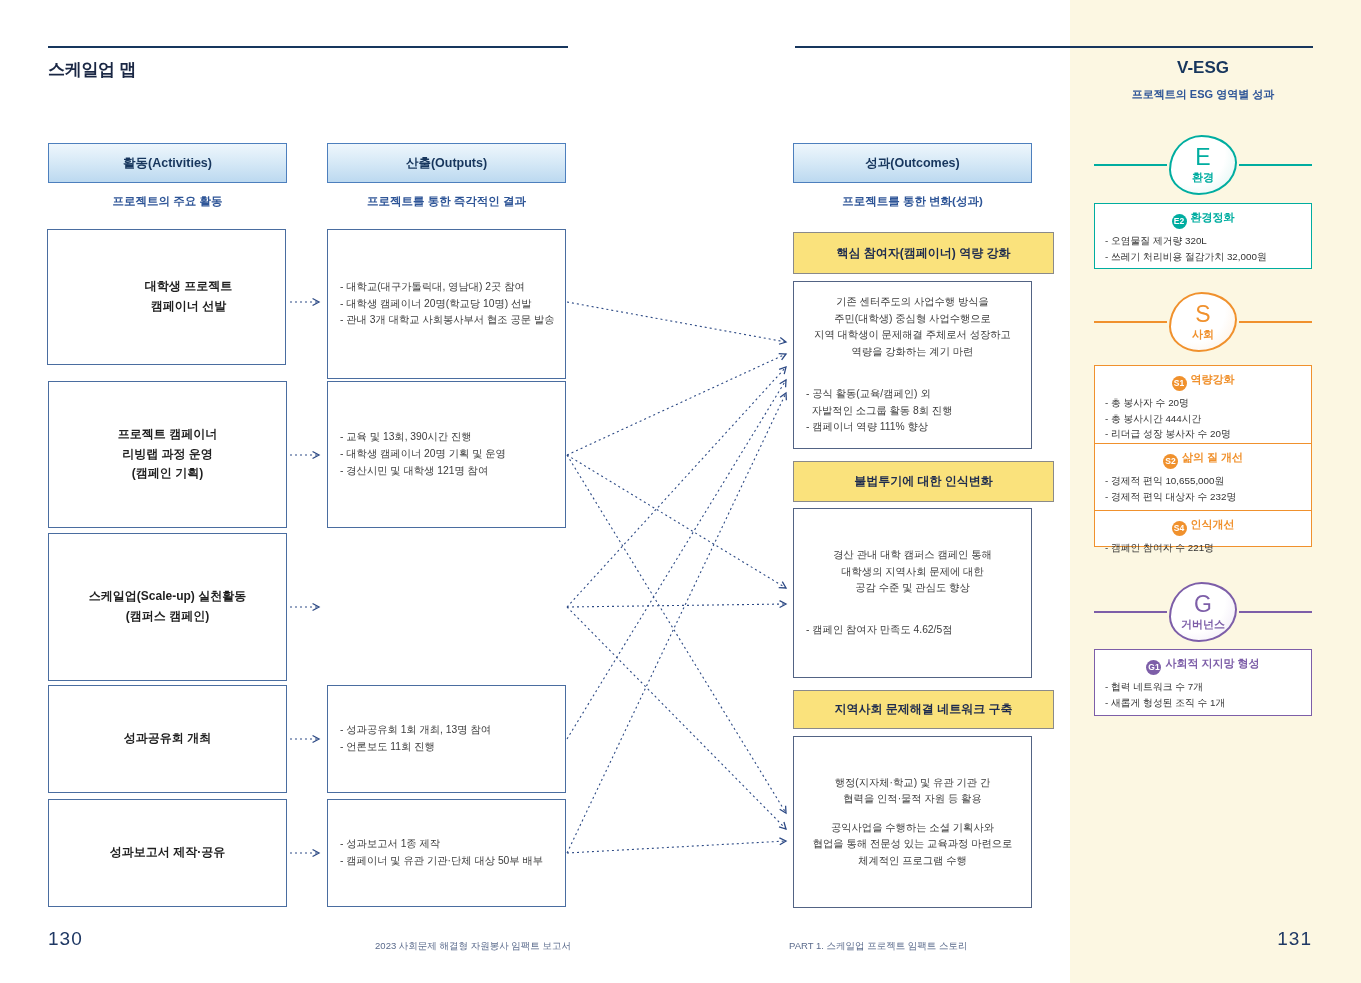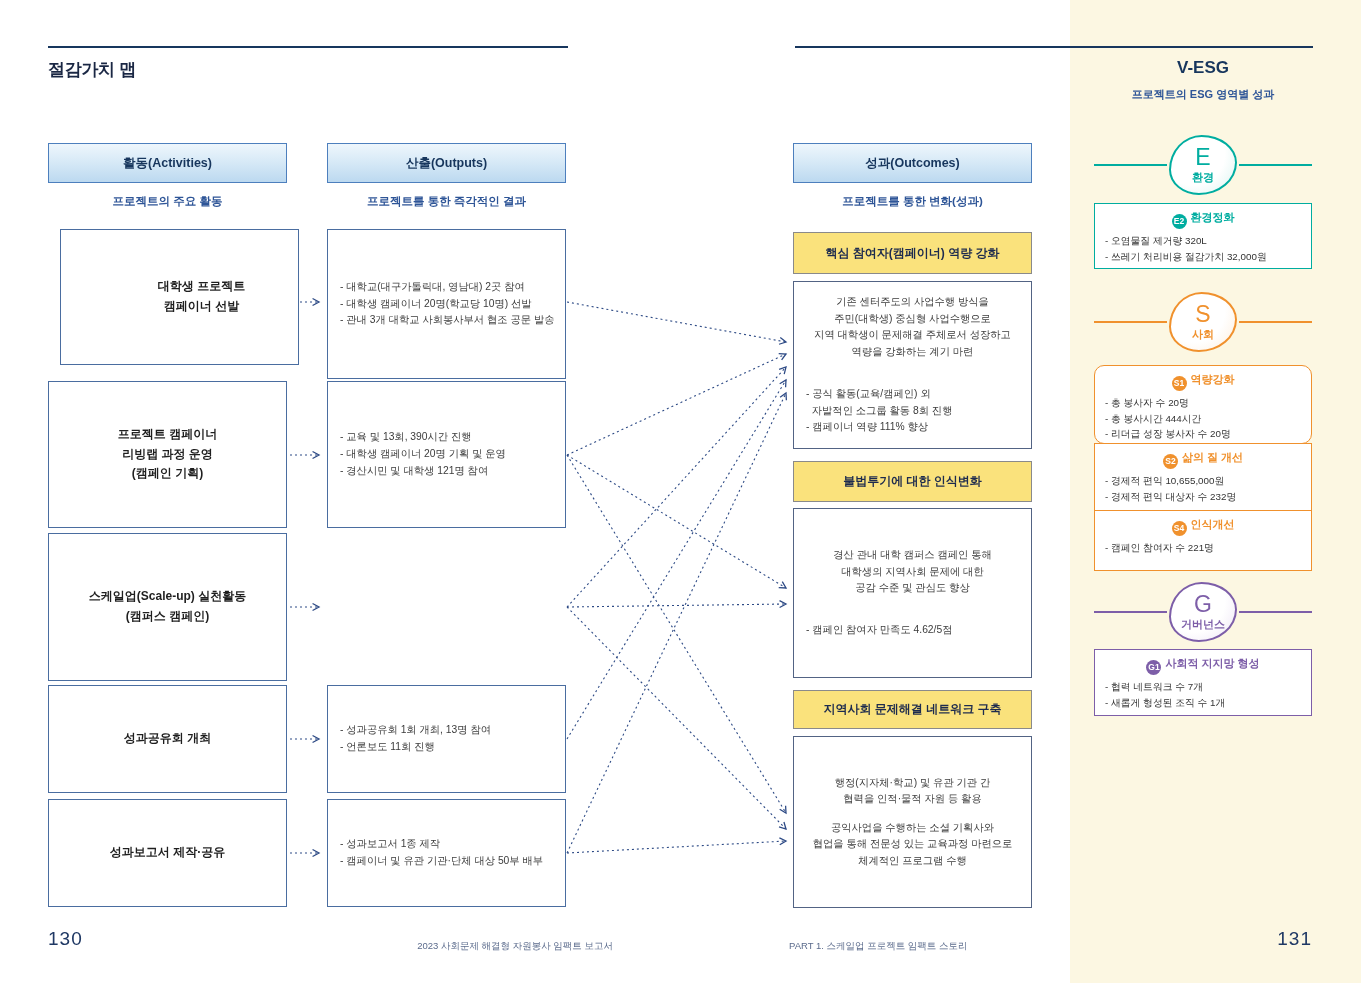--- a/index.html
+++ b/index.html
@@ -21,21 +21,21 @@
     position:absolute; width:239px; border:1px solid #4a6da0; background:#fff;
     display:flex; align-items:center; justify-content:center; text-align:center;
     font-size:12px; font-weight:bold; color:#1f1f1f; line-height:1.65; white-space:pre-line;
   }
   .obox {
     position:absolute; width:239px; border:1px solid #4a6da0; background:#fff;
     display:flex; align-items:center; padding:6px 6px 6px 12px;
     font-size:10.3px; color:#3b3b3b; line-height:1.62; white-space:pre-wrap;
   }
   .oc-title {
-    position:absolute; width:239px; display:flex; align-items:center; justify-content:center;
+    position:absolute; width:261px; display:flex; align-items:center; justify-content:center;
     background:#FAE27C; border:1px solid #8a8a8a; font-size:12px; font-weight:bold; color:#1d2b4e;
   }
   .oc-box {
     position:absolute; width:239px; border:1px solid #526384; background:#fff;
     display:flex; flex-direction:column; justify-content:center; padding:14px 12px;
     font-size:10.3px; color:#3b3b3b; line-height:1.6;
   }
   .oc-para { text-align:center; white-space:pre-line; }
   .oc-para + .oc-para { margin-top:12px; }
   .oc-bullets { margin-top:26px; text-align:left; white-space:pre-wrap; }
@@ -71,21 +71,21 @@
 </head>
 <body>
 
 <div class="page">
 
   <div class="esg-bg"></div>
 
   <div class="rule" style="left:48px; top:46px; width:520px;"></div>
   <div class="rule" style="left:795px; top:46px; width:518px;"></div>
 
-  <div class="page-title">절감가치 맵</div>
+  <div class="page-title">스케일업 맵</div>
 
   <svg class="flow-svg" width="1070" height="983" viewBox="0 0 1070 983">
     <defs>
       <marker id="ah" viewBox="0 0 10 10" refX="8" refY="5" markerWidth="9" markerHeight="9" orient="auto">
         <path d="M1.5,1.5 L8,5 L1.5,8.5" fill="none" stroke="#2d4a85" stroke-width="1.3"></path>
       </marker>
     </defs>
     <g stroke="#2d4a85" stroke-width="1.1" stroke-dasharray="2 3" fill="none">
       <line x1="290" y1="302" x2="319" y2="302" marker-end="url(#ah)"></line>
       <line x1="290" y1="455" x2="319" y2="455" marker-end="url(#ah)"></line>
@@ -106,21 +106,21 @@
   </svg>
 
   <div class="col-head" style="left:327px; top:143px;">산출(Outputs)</div>
   <div class="col-head" style="left:48px; top:143px;">활동(Activities)</div>
   <div class="col-head" style="left:793px; top:143px;">성과(Outcomes)</div>
 
   <div class="col-sub" style="left:48px;">프로젝트의 주요 활동</div>
   <div class="col-sub" style="left:327px;">프로젝트를 통한 즉각적인 결과</div>
   <div class="col-sub" style="left:793px;">프로젝트를 통한 변화(성과)</div>
 
-  <div class="abox" style="left:60px; top:229px; height:136px;padding-left:44px;">대학생 프로젝트
+  <div class="abox" style="left:47px; top:229px; height:136px;padding-left:44px;">대학생 프로젝트
 캠페이너 선발</div>
   <div class="abox" style="left:48px; top:381px; height:147px;">프로젝트 캠페이너
 리빙랩 과정 운영
 (캠페인 기획)</div>
   <div class="abox" style="left:48px; top:533px; height:148px;">스케일업(Scale-up) 실천활동
 (캠퍼스 캠페인)</div>
   <div class="abox" style="left:48px; top:685px; height:108px;">성과공유회 개최</div>
   <div class="abox" style="left:48px; top:799px; height:108px;">성과보고서 제작·공유</div>
 
   <div class="obox" style="left:327px; top:229px; height:150px;">- 대학교(대구가톨릭대, 영남대) 2곳 참여
@@ -180,48 +180,48 @@
   </div>
 
   <div class="blob-row sec-s" style="top:291px;">
     <div class="hline"></div>
     <div class="blob">
       <div class="blob-letter">S</div>
       <div class="blob-label">사회</div>
     </div>
     <div class="hline"></div>
   </div>
-  <div class="esg-card sec-s" style="top:365px; height:79px;border-radius:10px;">
+  <div class="esg-card sec-s" style="top:365px; height:79px;">
     <div class="card-title"><span class="badge">S1</span><span>역량강화</span></div>
     <div class="card-bullets">- 총 봉사자 수 20명
 - 총 봉사시간 444시간
 - 리더급 성장 봉사자 수 20명</div>
   </div>
   <div class="esg-card sec-s" style="top:443px; height:68px;">
     <div class="card-title"><span class="badge">S2</span><span>삶의 질 개선</span></div>
     <div class="card-bullets">- 경제적 편익 10,655,000원
 - 경제적 편익 대상자 수 232명</div>
   </div>
-  <div class="esg-card sec-s" style="top:510px; height:61px;">
+  <div class="esg-card sec-s" style="top:510px; height:37px;">
     <div class="card-title"><span class="badge">S4</span><span>인식개선</span></div>
     <div class="card-bullets">- 캠페인 참여자 수 221명</div>
   </div>
 
   <div class="blob-row sec-g" style="top:581px;">
     <div class="hline"></div>
     <div class="blob">
       <div class="blob-letter">G</div>
       <div class="blob-label">거버넌스</div>
     </div>
     <div class="hline"></div>
   </div>
   <div class="esg-card sec-g" style="top:649px; height:67px;">
     <div class="card-title"><span class="badge">G1</span><span>사회적 지지망 형성</span></div>
     <div class="card-bullets">- 협력 네트워크 수 7개
 - 새롭게 형성된 조직 수 1개</div>
   </div>
 
   <div class="foot-page" style="left:48px;">130</div>
-  <div class="foot-small" style="left:333px; width:280px; text-align:right;">2023 사회문제 해결형 자원봉사 임팩트 보고서</div>
+  <div class="foot-small" style="left:333px; width:280px; text-align:center;">2023 사회문제 해결형 자원봉사 임팩트 보고서</div>
   <div class="foot-small" style="left:789px;">PART 1. 스케일업 프로젝트 임팩트 스토리</div>
   <div class="foot-page" style="left:1240px; width:72px; text-align:right;">131</div>
 
 </div>
 
 </body></html>

